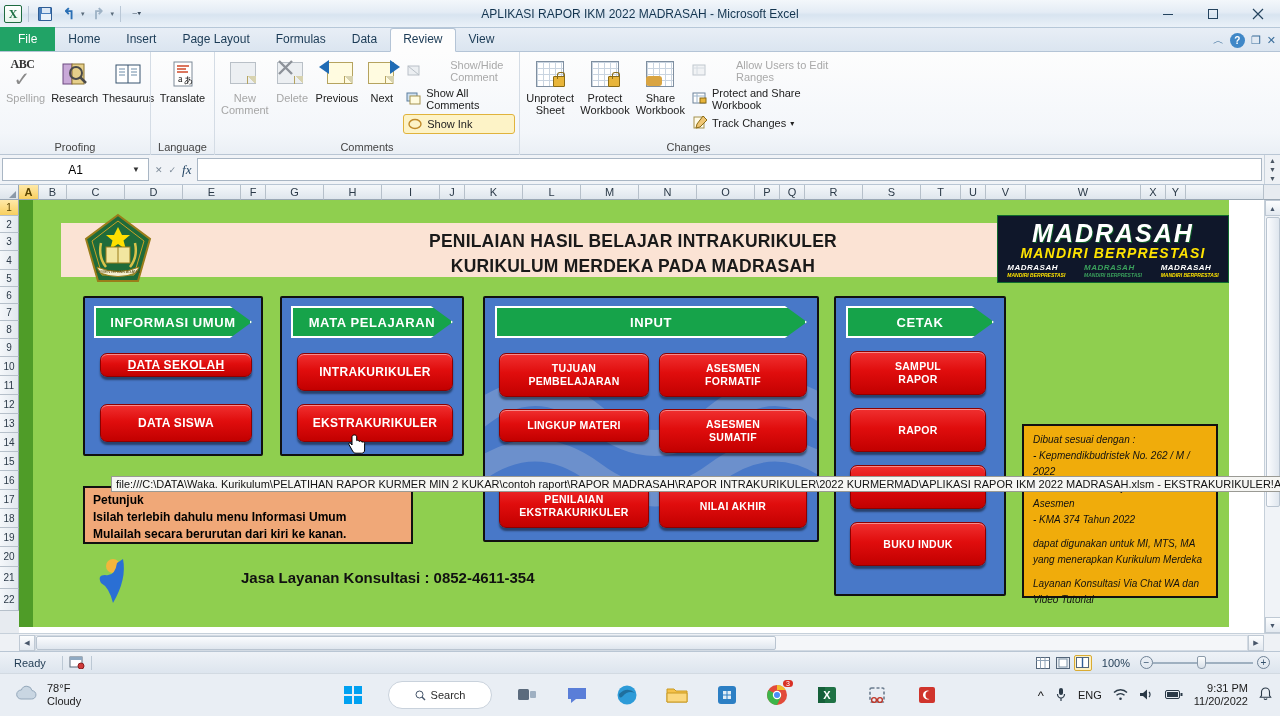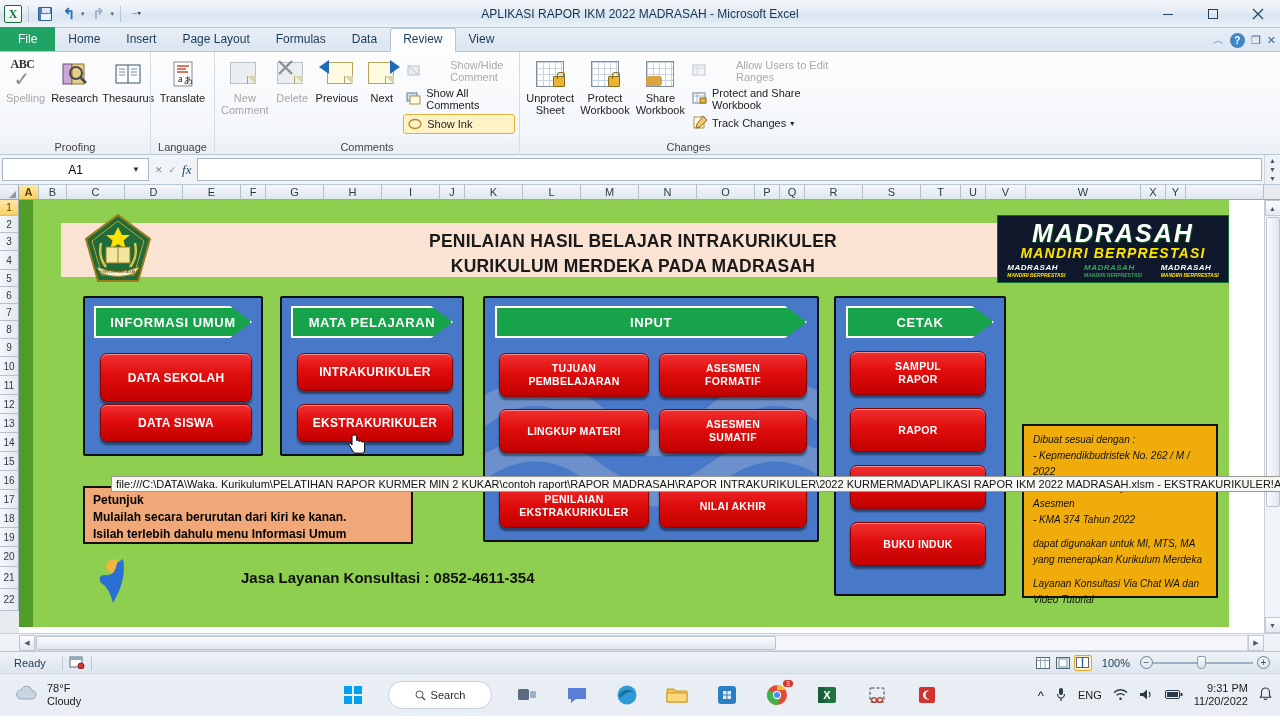--- a/index.html
+++ b/index.html
@@ -625,21 +625,21 @@
                   <span class="faded">MADRASAH<small>MANDIRI BERPRESTASI</small></span>
                   <span>MADRASAH<small>MANDIRI BERPRESTASI</small></span>
                 </div>
               </div>
             </div>
 
             <div class="panel" style="left:50px; top:96px; width:180px; height:160px;">
               <div class="banner-head" style="width:158px;">
                 <div class="chev">INFORMASI  UMUM</div>
               </div>
-              <div class="btn3d" style="position:absolute;left:15px;top:55px;width:152px;height:49px;">DATA SEKOLAH</div>
+              <div class="btn3d" style="position:absolute;left:15px;top:55px;width:152px;height:24px;text-decoration:underline;">DATA SEKOLAH</div>
               <div class="btn3d" style="position:absolute;left:15px;top:106px;width:152px;height:38px;">DATA SISWA</div>
             </div>
 
             <div class="panel" style="left:247px; top:96px; width:184px; height:160px;">
               <div class="banner-head" style="width:162px;">
                 <div class="chev">MATA PELAJARAN</div>
               </div>
               <div class="btn3d" style="position:absolute;left:15px;top:55px;width:156px;height:38px;">INTRAKURIKULER</div>
               <div class="btn3d" style="position:absolute;left:15px;top:106px;width:156px;height:38px;">EKSTRAKURIKULER</div>
             </div>
@@ -655,21 +655,21 @@
                 </svg>
               </div>
               <div class="btn3d small" style="position:absolute;left:14px;top:55px;width:150px;height:44px;flex-direction:column;">
                 <span>TUJUAN</span>
                 <span>PEMBELAJARAN</span>
               </div>
               <div class="btn3d small" style="position:absolute;left:174px;top:55px;width:148px;height:44px;flex-direction:column;">
                 <span>ASESMEN</span>
                 <span>FORMATIF</span>
               </div>
-              <div class="btn3d small" style="position:absolute;left:14px;top:111px;width:150px;height:44px;flex-direction:column;align-items:center;">
+              <div class="btn3d small" style="position:absolute;left:14px;top:111px;width:150px;height:33px;flex-direction:column;align-items:center;">
                 <span>LINGKUP MATERI</span>
               </div>
               <div class="btn3d small" style="position:absolute;left:174px;top:111px;width:148px;height:44px;flex-direction:column;">
                 <span>ASESMEN</span>
                 <span>SUMATIF</span>
               </div>
               <div class="btn3d small" style="position:absolute;left:14px;top:186px;width:150px;height:44px;flex-direction:column;">
                 <span>PENILAIAN</span>
                 <span>EKSTRAKURIKULER</span>
               </div>
@@ -687,22 +687,22 @@
                 <span>RAPOR</span>
               </div>
               <div class="btn3d small" style="position:absolute;left:14px;top:110px;width:136px;height:44px;">RAPOR</div>
               <div class="btn3d small" style="position:absolute;left:14px;top:167px;width:136px;height:44px;">MUTASI</div>
               <div class="btn3d small" style="position:absolute;left:14px;top:224px;width:136px;height:44px;">BUKU  INDUK</div>
             </div>
 
 
             <div class="petunjuk" style="left:50px; top:286px; width:330px; height:58px;">
               <div>Petunjuk</div>
+              <div>Isilah terlebih dahulu menu Informasi Umum</div>
               <div>Mulailah secara berurutan dari kiri ke kanan.</div>
-              <div>Isilah terlebih dahulu menu Informasi Umum</div>
             </div>
 
             <div class="infobox" style="left:989px; top:224px; width:196px; height:174px;">
               <div>Dibuat sesuai dengan :</div>
               <div>- Kepmendikbudristek  No. 262 / M / 2022</div>
               <div>- Panduan Pembelajaran  dan Asesmen</div>
               <div>- KMA 374  Tahun 2022</div>
               <div style="height:8px;"></div>
               <div>dapat digunakan  untuk MI, MTS, MA</div>
               <div>yang menerapkan Kurikulum Merdeka</div>

